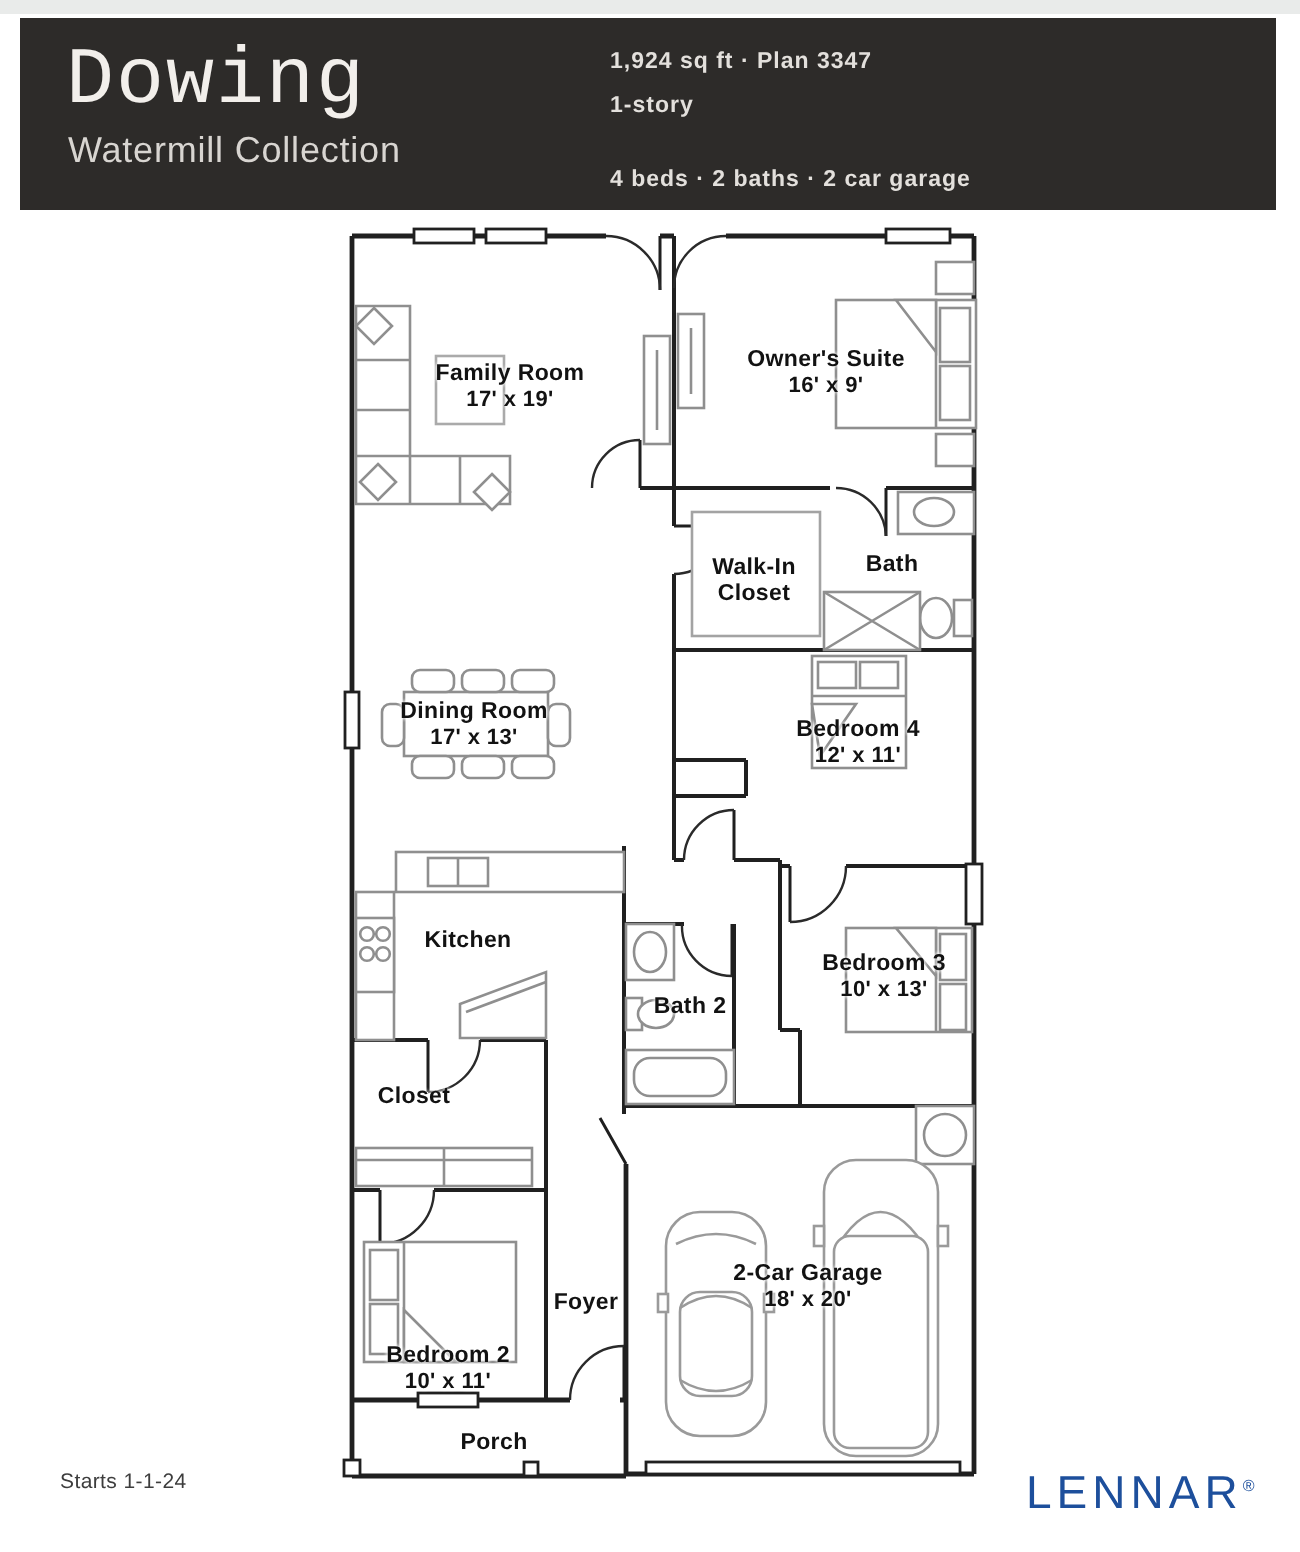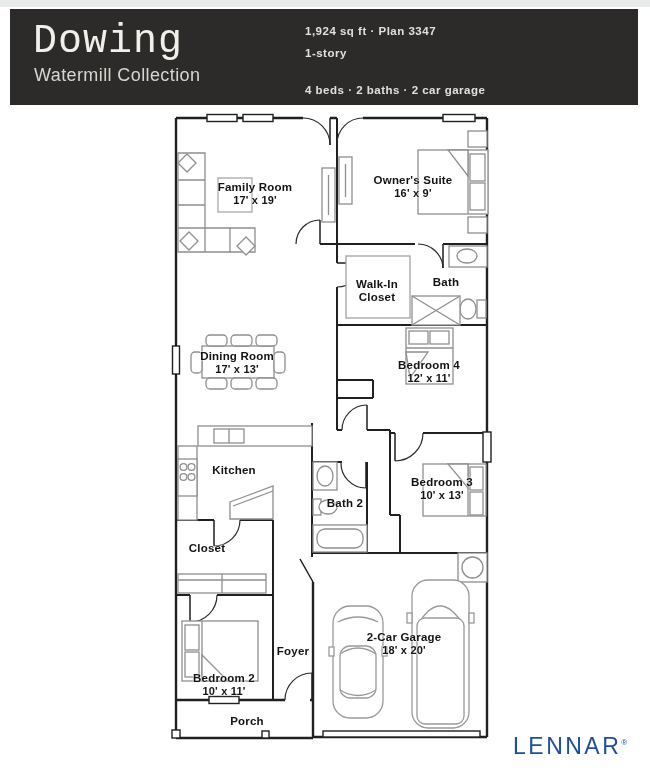--- a/index.html
+++ b/index.html
@@ -289,16 +289,17 @@
 </div>
 <div class="room-label" style="left:404px;top:644px">
   <span>2-Car Garage</span>
     <span class="l2">18' x 20'</span>
 </div>
 <div class="room-label" style="left:247px;top:722px">
   <span>Porch</span>
 </div>
 
 <div class="footer-info">
+  <div>Starts 1-1-24</div>
 </div>
 <div class="brand-logo">
   <span>LENNAR</span><sup>®</sup>
 </div>
 
 </body></html>

